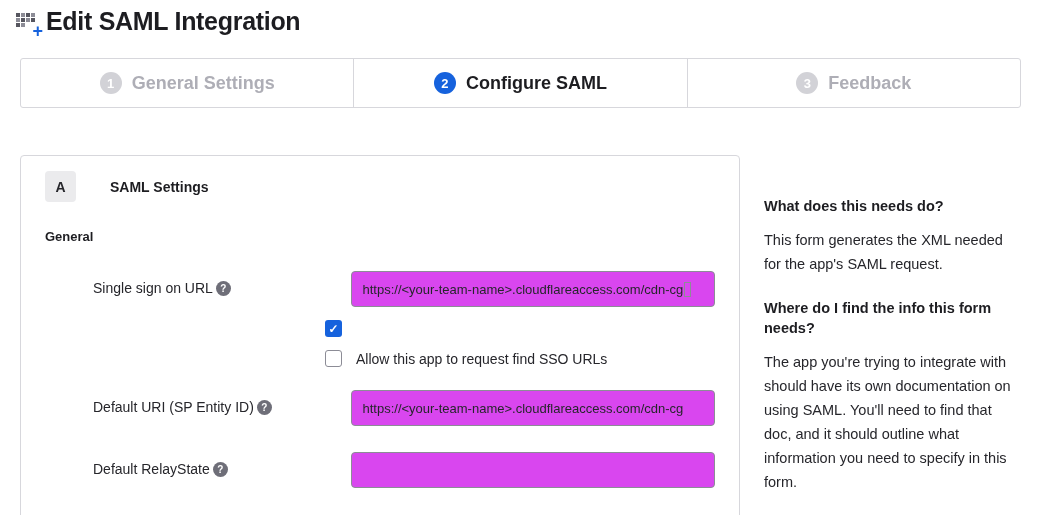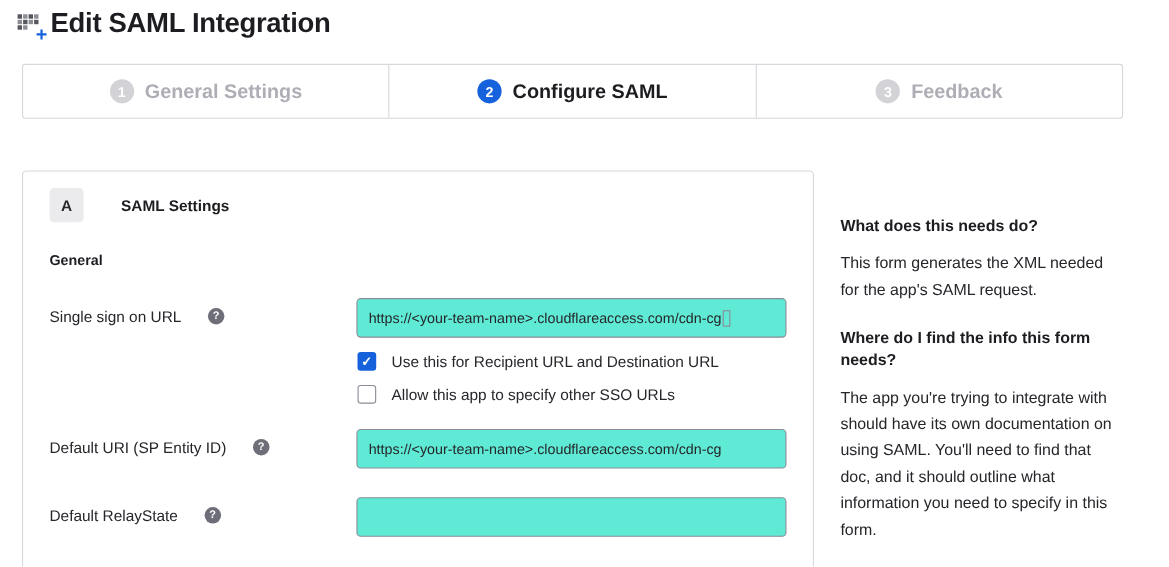--- a/index.html
+++ b/index.html
@@ -62,32 +62,32 @@
     display: flex; align-items: center; justify-content: center;
     font-size: 14px; font-weight: 700; color: #26262b;
   }
   .panel-title { margin-left: 34px; font-size: 14px; font-weight: 700; color: #1d1d21; }
 
   .section-heading { margin-top: 27px; font-size: 13px; font-weight: 700; color: #1d1d21; }
 
   .form-row { display: flex; align-items: flex-start; }
   .form-label-col {
     width: 280px; padding-top: 9px;
-    display: flex; align-items: flex-start; gap: 24px;
-    font-size: 14px; color: #26262b;
+    display: flex; align-items: flex-end; gap: 3px;
+    font-size: 14px; color: #26262b; margin-left: 48px;
   }
   .help-icon {
     width: 15px; height: 15px; border-radius: 50%; background: #6e6e78;
     color: #fff; font-size: 10px; font-weight: 700;
     display: inline-flex; align-items: center; justify-content: center;
     cursor: pointer; flex: 0 0 auto;
   }
   .text-input {
     width: 392px; height: 36px;
-    border: 1px solid #8c8c96; border-radius: 4px; background: #5eead4;
+    border: 1px solid #8c8c96; border-radius: 4px; background: #d946ef;
     display: flex; align-items: center;
     padding: 0 10px; font-size: 13px; color: #26262b;
     white-space: nowrap; overflow: hidden; cursor: text;
   }
   .text-cursor {
     display: inline-block; width: 7px; height: 15px; margin-left: 1px;
     border: 1px solid #8c8c96; flex: 0 0 auto;
   }
   .row-sso { margin-top: 27px; }
   .row-audience { margin-top: 23px; }
@@ -165,26 +165,25 @@
         <span class="help-icon">?</span>
       </div>
       <div class="text-input">
         <span>https://&lt;your-team-name&gt;.cloudflareaccess.com/cdn-cg</span>
         <span class="text-cursor"></span>
       </div>
     </div>
 
     <div class="checkbox-row">
       <span class="checkbox checked">✓</span>
-      <span class="checkbox-label">Use this for Recipient URL and Destination URL</span>
     </div>
 
     <div class="checkbox-row">
       <span class="checkbox unchecked"></span>
-      <span class="checkbox-label">Allow this app to specify other SSO URLs</span>
+      <span class="checkbox-label">Allow this app to request find SSO URLs</span>
     </div>
 
     <div class="form-row row-audience">
       <div class="form-label-col">
         <span>Default URI (SP Entity ID)</span>
         <span class="help-icon">?</span>
       </div>
       <div class="text-input">
         <span>https://&lt;your-team-name&gt;.cloudflareaccess.com/cdn-cg</span>
       </div>

